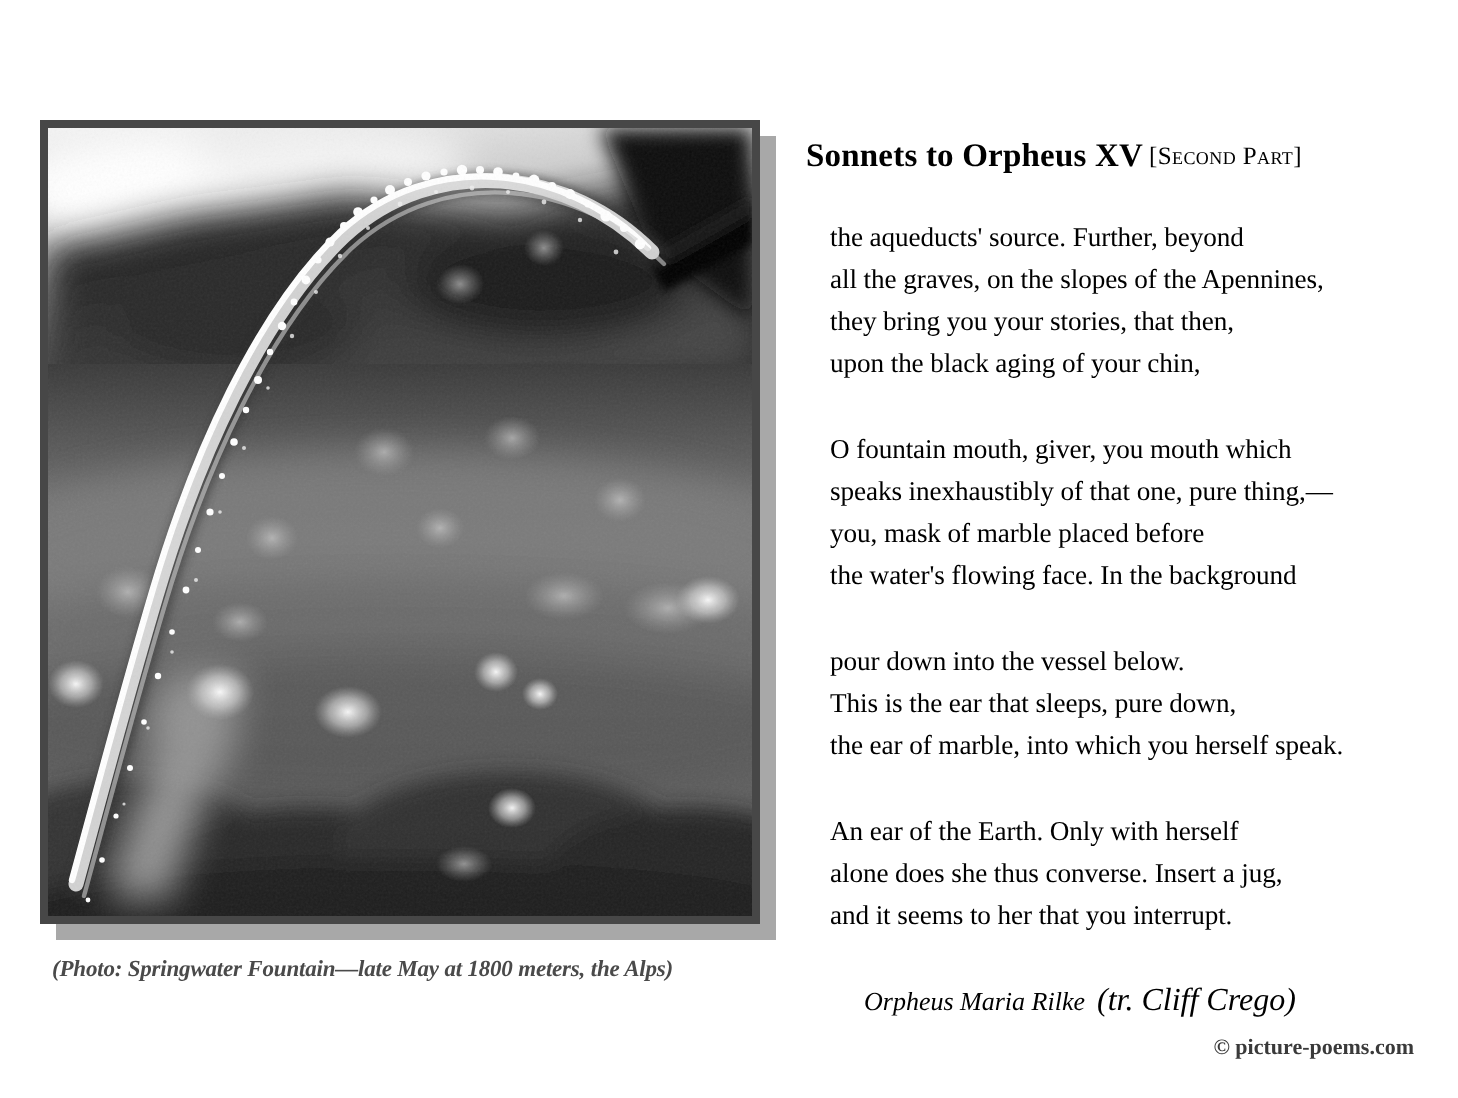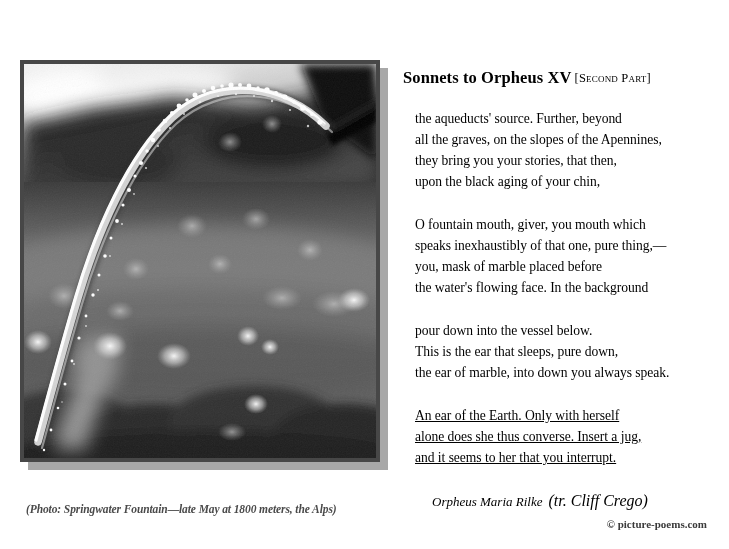--- a/index.html
+++ b/index.html
@@ -65,21 +65,20 @@
     left: 26px;
     top: 479px;
     width: 380px;
     font-family: "Liberation Serif", "DejaVu Serif", serif;
     font-style: italic;
     font-weight: bold;
     font-size: 11.5px;
     letter-spacing: -0.1px;
     color: #4a4a4a;
     white-space: nowrap;
-    margin-top: 24px;
   }
 
   
   .poem-col {
     position: absolute;
     left: 404px;
     top: 68px;
     width: 320px;
   }
   .poem-title {
@@ -101,21 +100,20 @@
   }
   .stanzas {
     margin-top: 20px;
     padding-left: 11px;
   }
   .stanza {
     margin: 0 0 22px 0;
   }
   .stanza:last-child {
     margin-bottom: 16px;
-    text-decoration: underline;
   }
   .verse-line {
     font-size: 13.6px;
     line-height: 21px;
     white-space: nowrap;
     letter-spacing: -0.05px;
   }
   .attribution {
     margin-top: 24px;
     padding-left: 28px;
@@ -361,21 +359,21 @@
     <div class="stanza">
       <div class="verse-line">O fountain mouth, giver, you mouth which</div>
       <div class="verse-line">speaks inexhaustibly of that one, pure thing,—</div>
       <div class="verse-line">you, mask of marble placed before</div>
       <div class="verse-line">the water's flowing face. In the background</div>
     </div>
 
     <div class="stanza">
       <div class="verse-line">pour down into the vessel below.</div>
       <div class="verse-line">This is the ear that sleeps, pure down,</div>
-      <div class="verse-line">the ear of marble, into down you always speak.</div>
+      <div class="verse-line">the ear of marble, into which you herself speak.</div>
     </div>
 
     <div class="stanza">
       <div class="verse-line">An ear of the Earth. Only with herself</div>
       <div class="verse-line">alone does she thus converse. Insert a jug,</div>
       <div class="verse-line">and it seems to her that you interrupt.</div>
     </div>
 
   </div>
 

